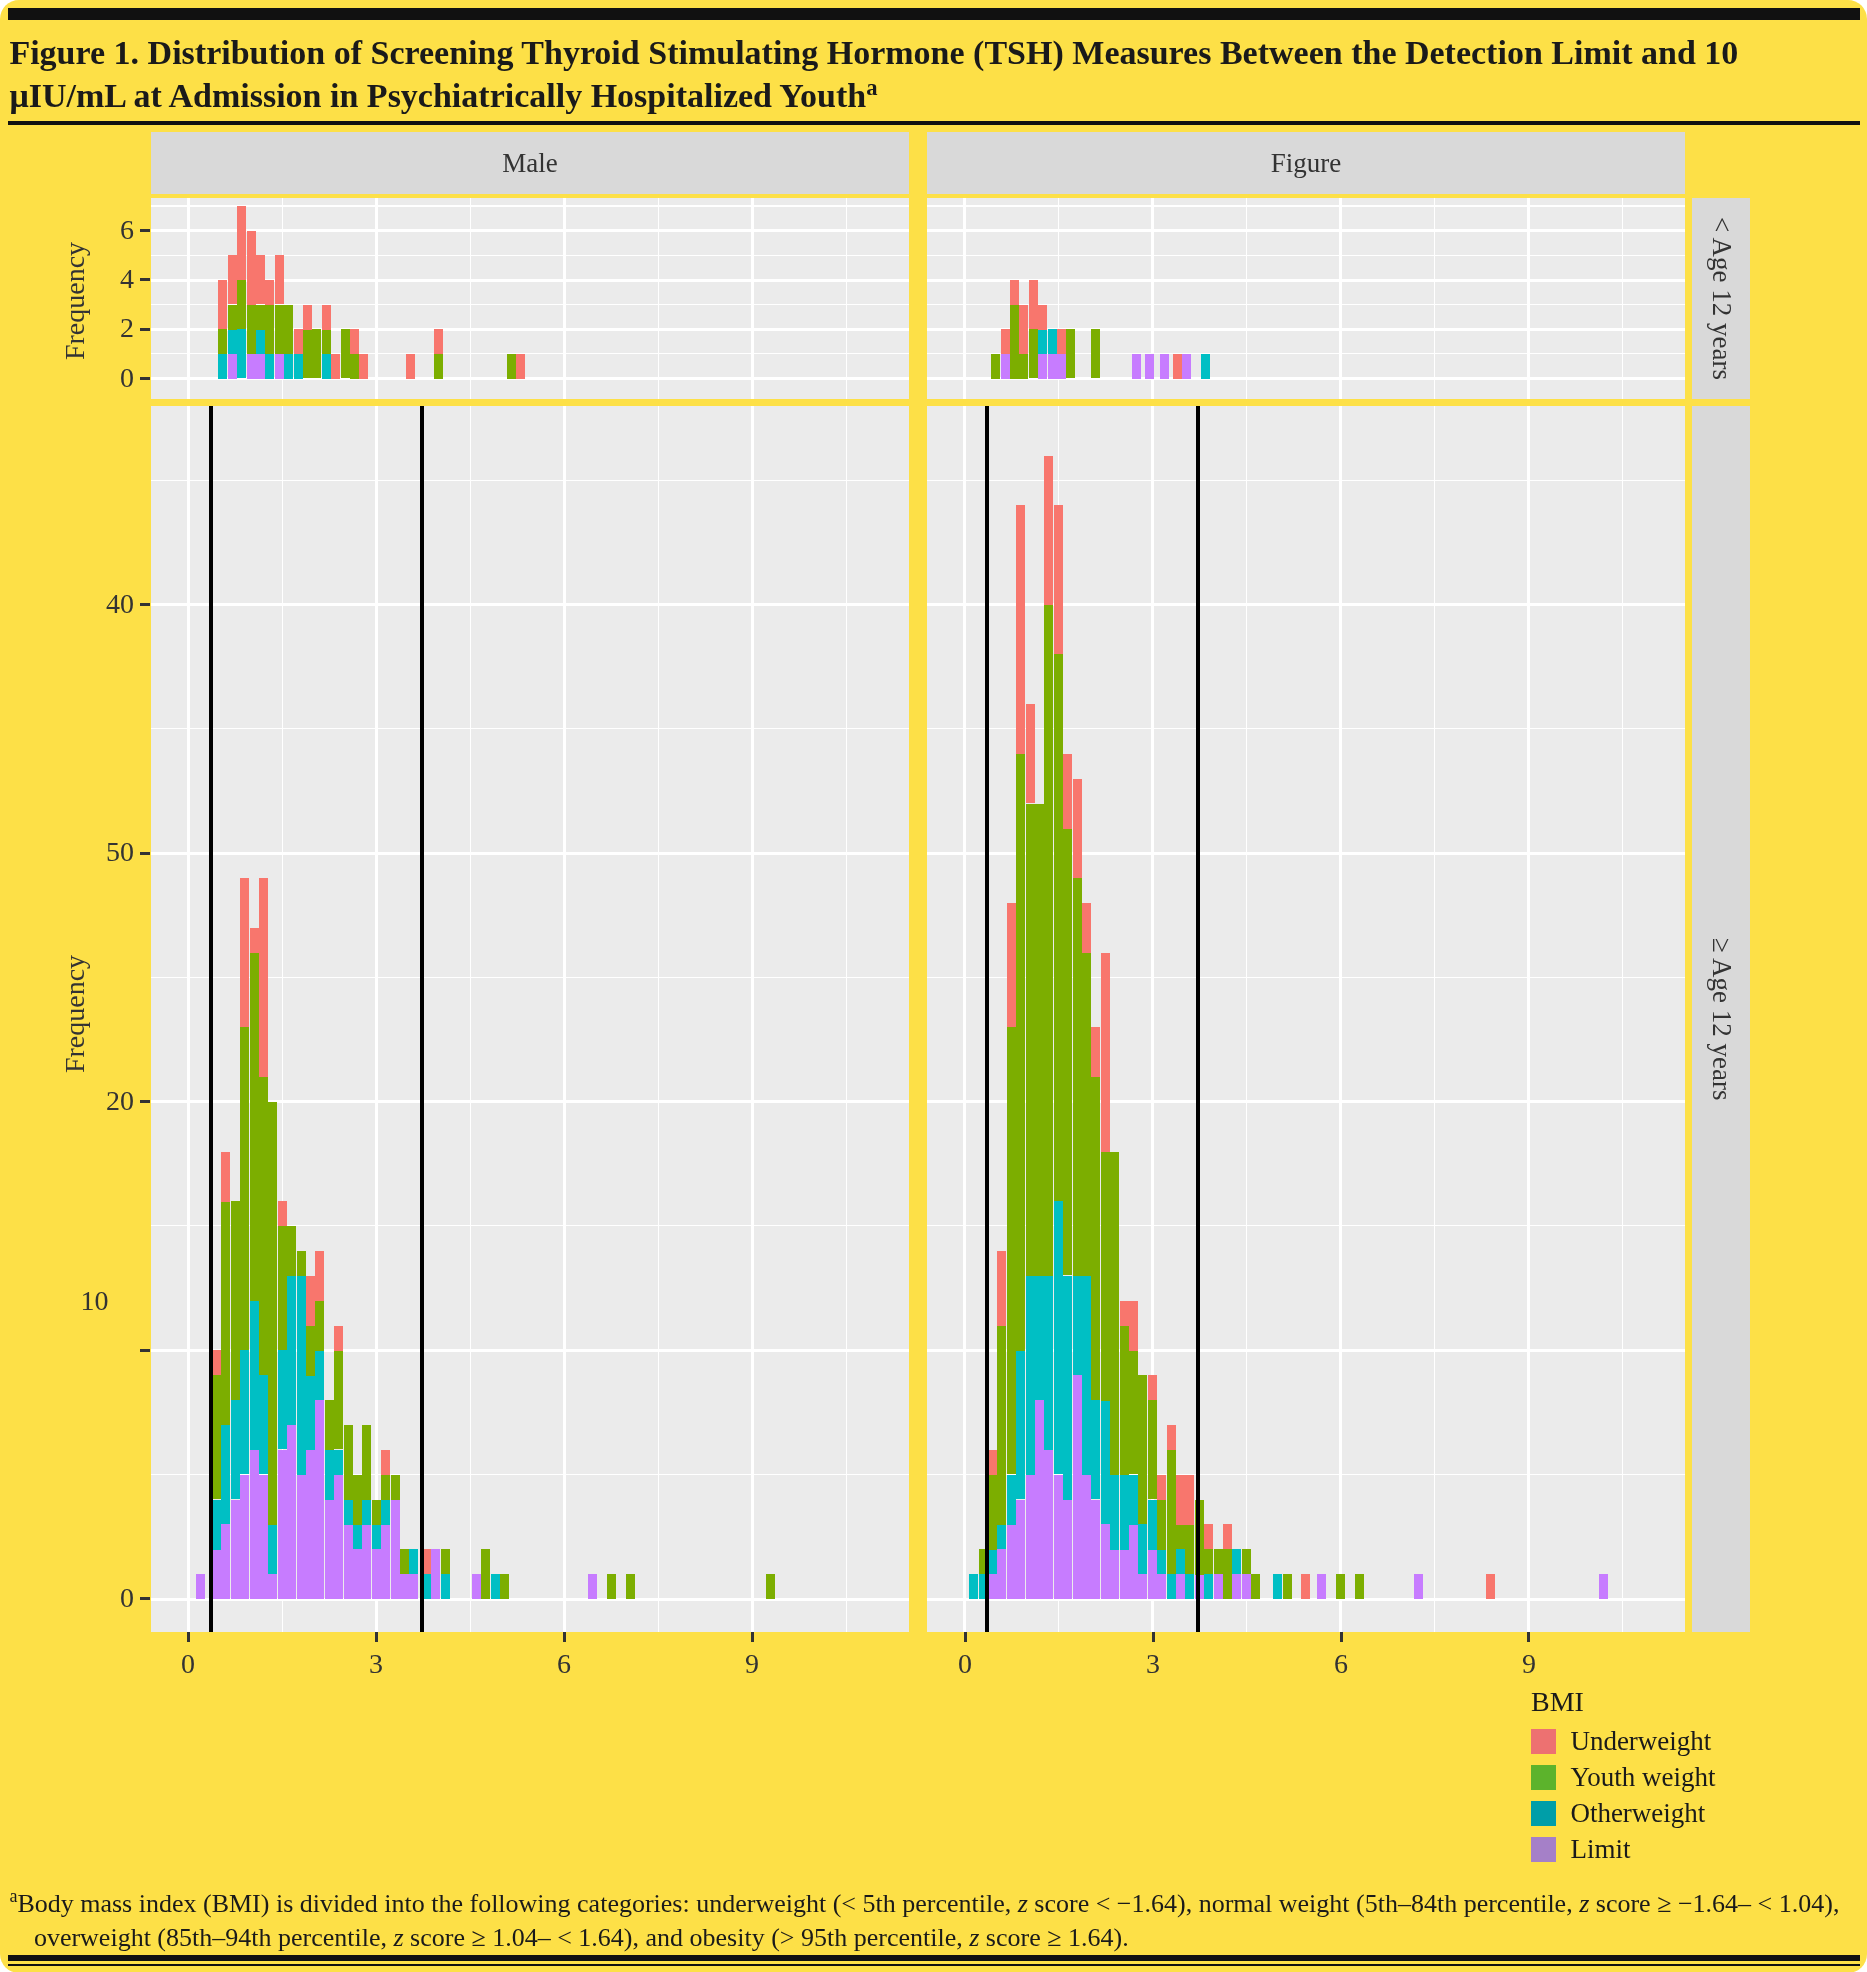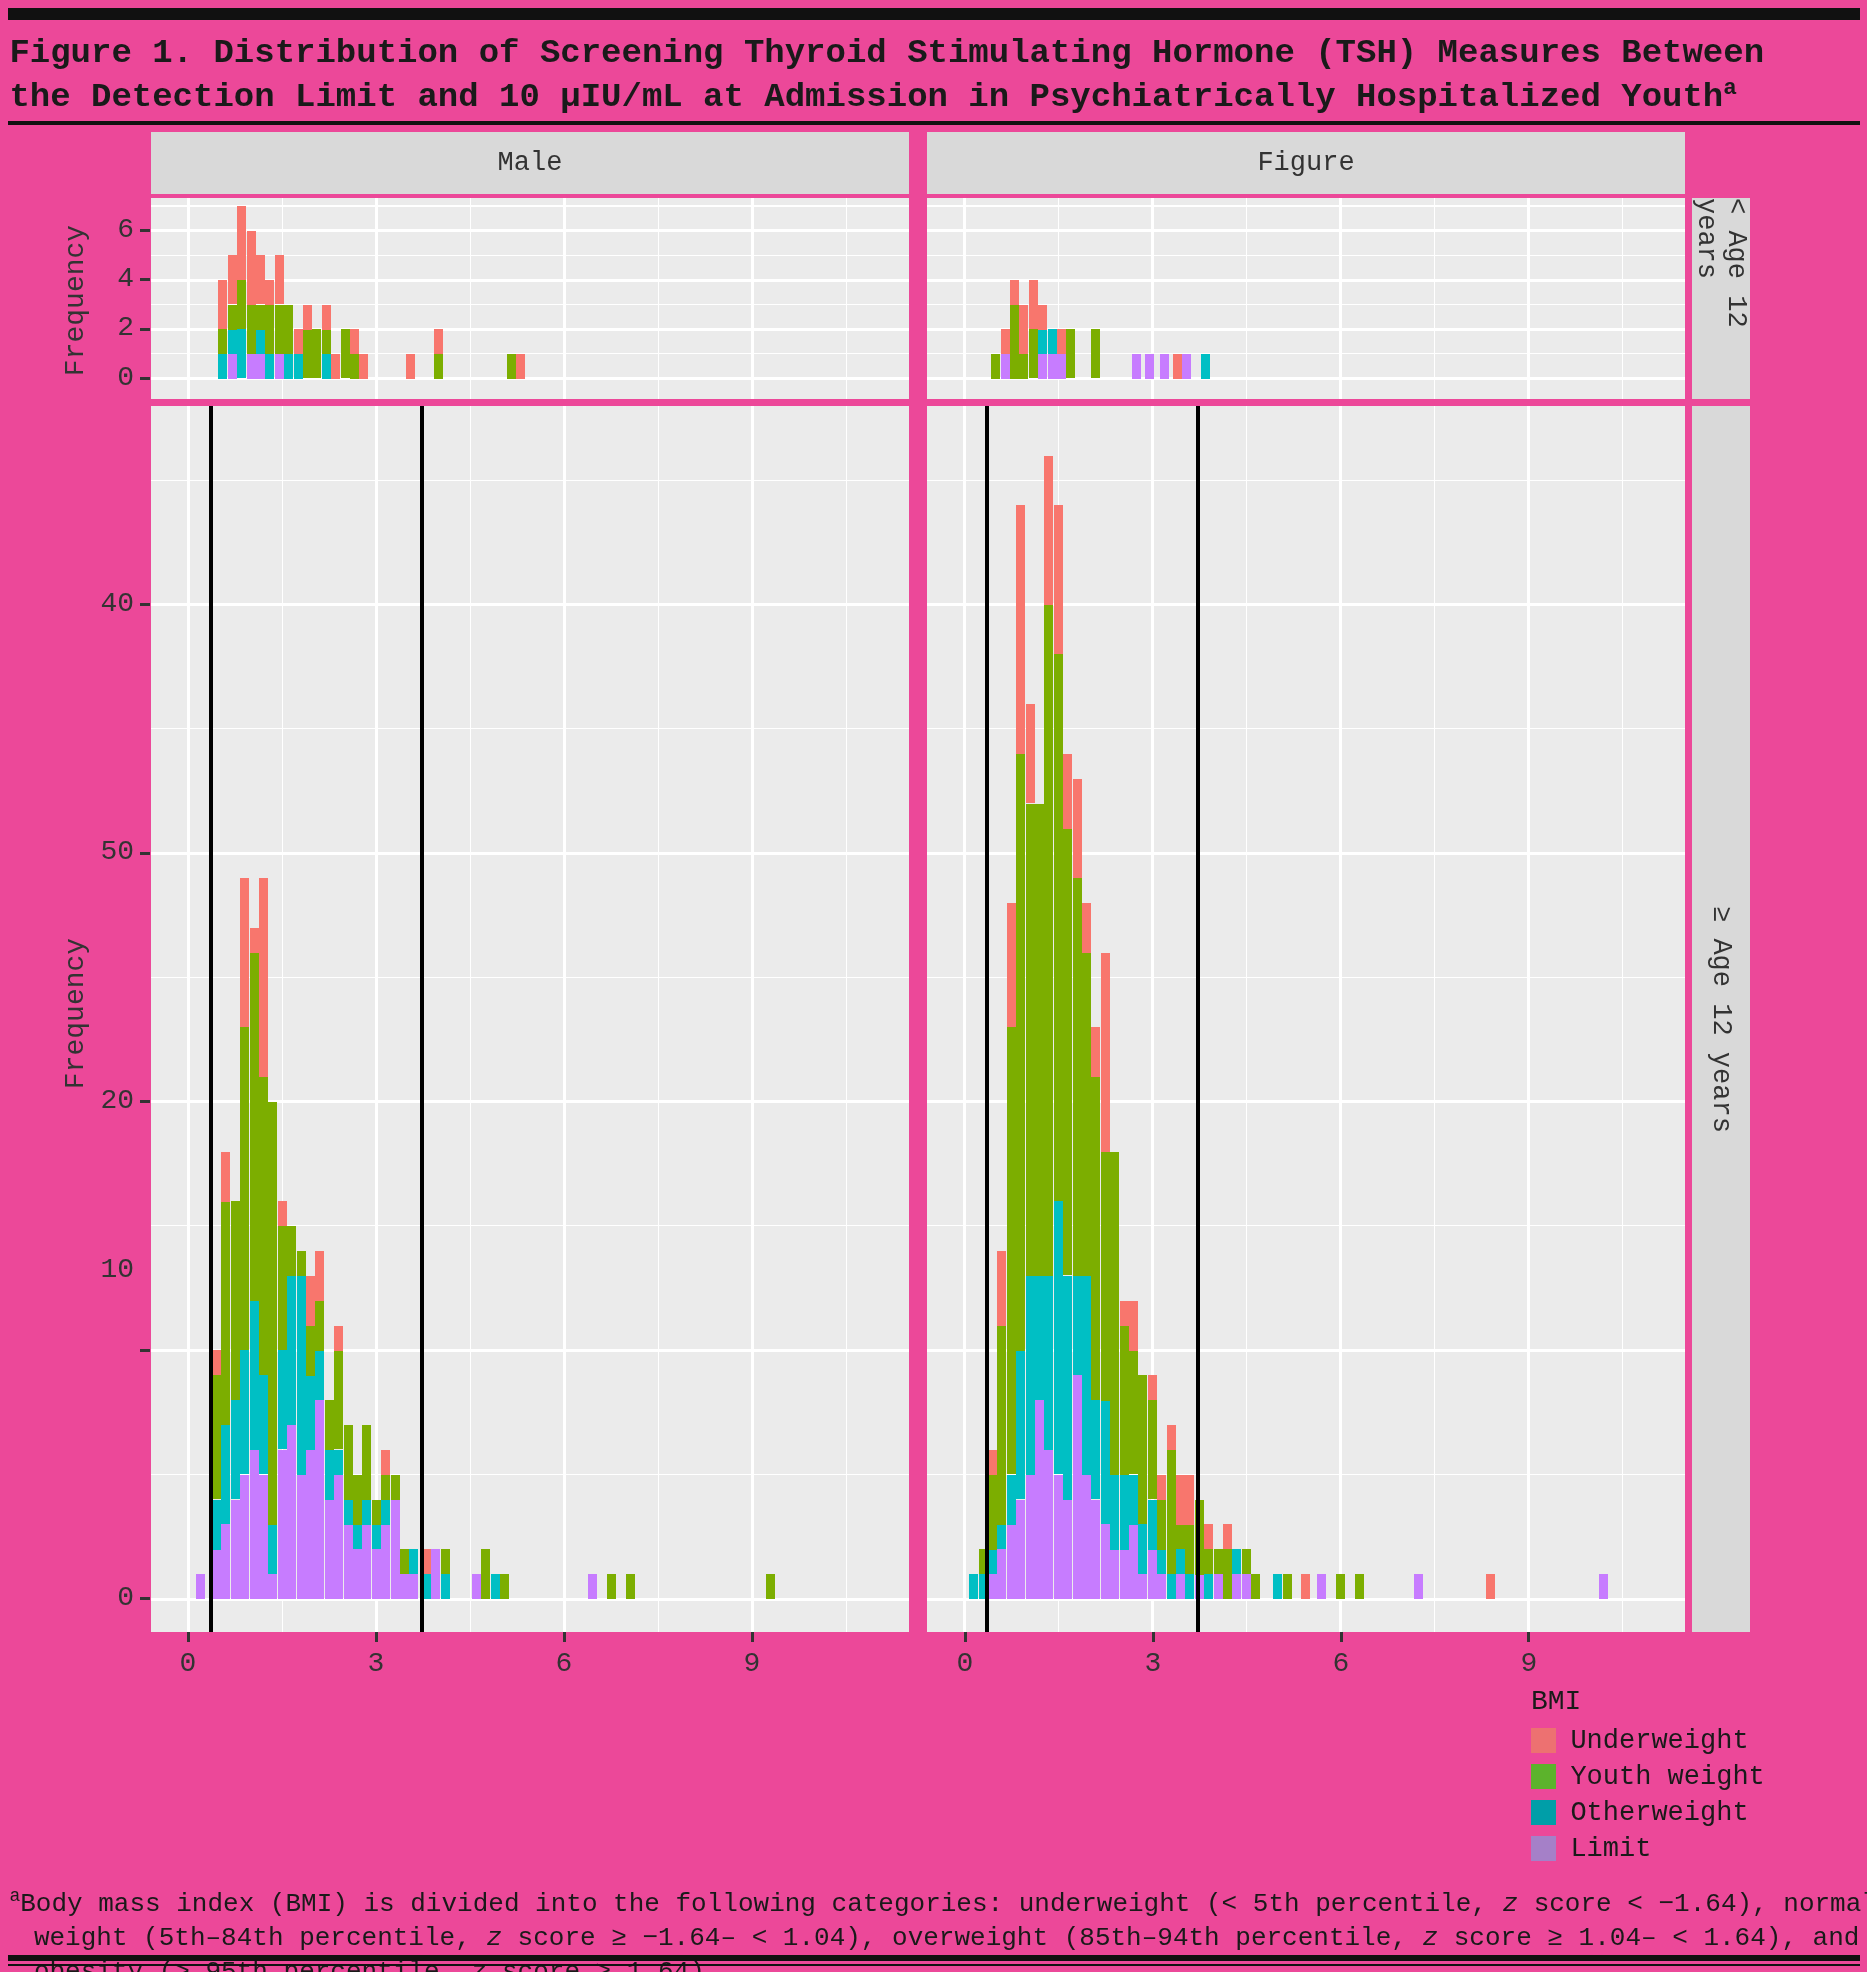--- a/index.html
+++ b/index.html
@@ -1,17 +1,17 @@
 <!DOCTYPE html>
 <html style="font-size:15px"><head>
 <meta charset="utf-8">
 <style>
   html,body{margin:0;padding:0;background:#ffffff;}
-  #fig{position:relative;width:1867px;height:1973px;background:#ec4899;
-       font-family:Liberation Mono, monospace;overflow:hidden;}
+  #fig{position:relative;width:1867px;height:1973px;background:#fde047;
+       font-family:Liberation Serif, serif;overflow:hidden;border-radius:19px;}
   .rule{position:absolute;left:7.5px;right:7.5px;background:#111;}
   #top-rule{top:7.5px;height:12.2px;}
   #title-rule{top:121px;height:3.8px;}
   #bottom-rule-1{top:1955px;height:5.6px;}
   #bottom-rule-2{top:1964px;height:1.9px;}
   #title{position:absolute;left:9.4px;top:32px;width:1817px;font-size:34px;line-height:1.24;
          font-weight:bold;color:#1a1a1a;}
   #title sup{font-size:22.6px;}
   .strip{position:absolute;background:#d9d9d9;color:#333;display:flex;align-items:center;
          justify-content:center;font-size:27px;}
@@ -423,21 +423,21 @@
       <div style="position: absolute; left: 55px; top: 362px; width: 79px; text-align: right; color: rgb(51, 51, 51); font-size: 28px;">0</div>
       <div style="position: absolute; left: 140px; top: 328px; width: 10.4px; height: 2.8px; background: rgb(51, 51, 51);"></div>
       <div style="position: absolute; left: 55px; top: 312px; width: 79px; text-align: right; color: rgb(51, 51, 51); font-size: 28px;">2</div>
       <div style="position: absolute; left: 140px; top: 278px; width: 10.4px; height: 2.8px; background: rgb(51, 51, 51);"></div>
       <div style="position: absolute; left: 55px; top: 263px; width: 79px; text-align: right; color: rgb(51, 51, 51); font-size: 28px;">4</div>
       <div style="position: absolute; left: 140px; top: 229px; width: 10.4px; height: 2.8px; background: rgb(51, 51, 51);"></div>
       <div style="position: absolute; left: 55px; top: 214px; width: 79px; text-align: right; color: rgb(51, 51, 51); font-size: 28px;">6</div>
       <div style="position: absolute; left: 140px; top: 1597px; width: 10.4px; height: 2.8px; background: rgb(51, 51, 51);"></div>
       <div style="position: absolute; left: 55px; top: 1582px; width: 79px; text-align: right; color: rgb(51, 51, 51); font-size: 28px;">0</div>
       <div style="position: absolute; left: 140px; top: 1349px; width: 10.4px; height: 2.8px; background: rgb(51, 51, 51);"></div>
-      <div style="position: absolute; left: 55px; top: 1254px; width: 79px; text-align: right; color: rgb(51, 51, 51); font-size: 28px;">10</div>
+      <div style="position: absolute; left: 55px; top: 1285px; width: 79px; text-align: center; color: rgb(51, 51, 51); font-size: 28px;">10</div>
       <div style="position: absolute; left: 140px; top: 1100px; width: 10.4px; height: 2.8px; background: rgb(51, 51, 51);"></div>
       <div style="position: absolute; left: 55px; top: 1085px; width: 79px; text-align: right; color: rgb(51, 51, 51); font-size: 28px;">20</div>
       <div style="position: absolute; left: 140px; top: 852px; width: 10.4px; height: 2.8px; background: rgb(51, 51, 51);"></div>
       <div style="position: absolute; left: 55px; top: 836px; width: 79px; text-align: right; color: rgb(51, 51, 51); font-size: 28px;">50</div>
       <div style="position: absolute; left: 140px; top: 603px; width: 10.4px; height: 2.8px; background: rgb(51, 51, 51);"></div>
       <div style="position: absolute; left: 55px; top: 588px; width: 79px; text-align: right; color: rgb(51, 51, 51); font-size: 28px;">40</div>
     </div>
 
 
   <div id="legend">

